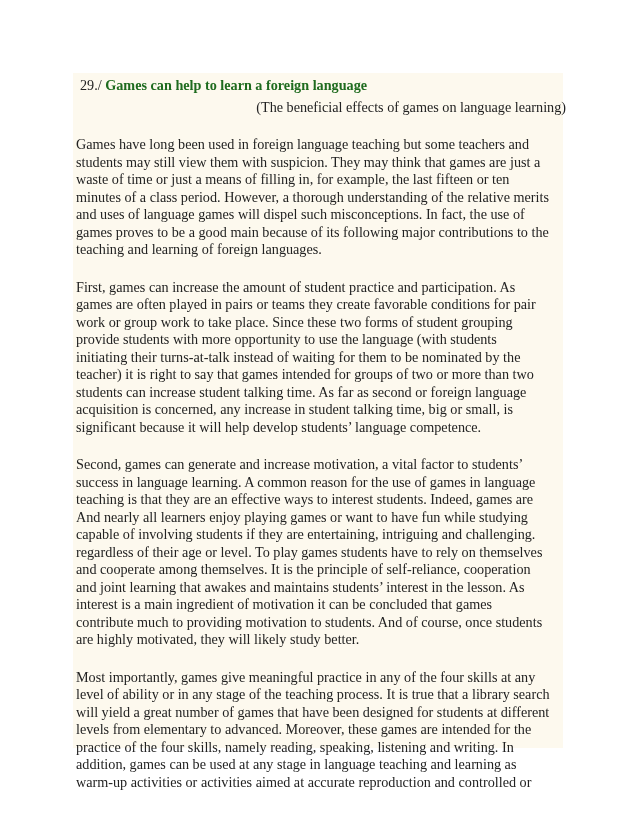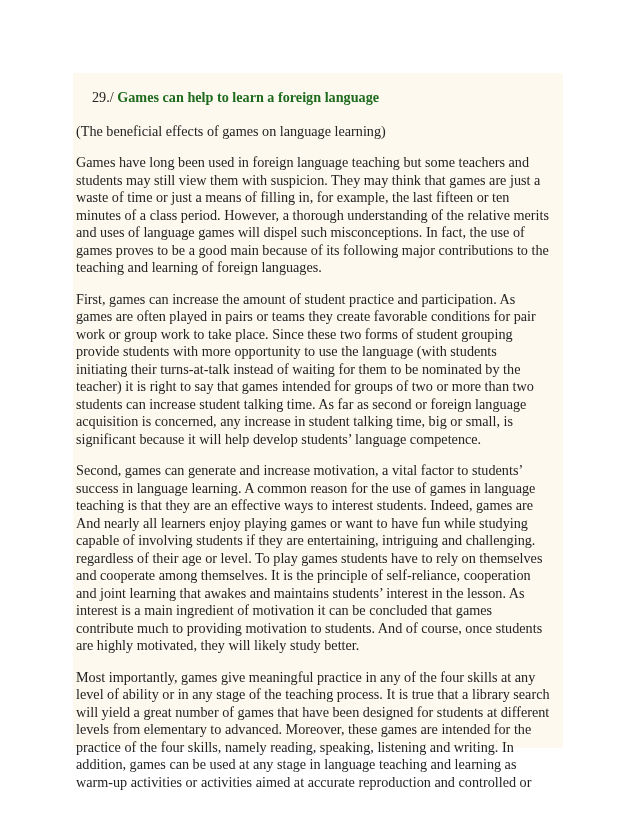--- a/index.html
+++ b/index.html
@@ -12,25 +12,25 @@
     }
     .content {
       position: absolute;
       left: 76px; top: 73px;
       width: 490px;
       font-family: "Liberation Serif", "DejaVu Serif", serif;
       font-size: 14.2px;
       line-height: 17.5px;
       color: #222222;
     }
-    .title-line { margin: 16px; white-space: nowrap; }
+    .title-line { margin: 4px; white-space: nowrap; }
     .title-num { color: #222222; }
     .title-text { color: #1e6b1e; font-weight: bold; }
-    .subtitle { margin: 0; white-space: nowrap; }
-    .para { margin: 14px 0 0 0; }
+    .subtitle { margin: 0; white-space: nowrap; text-align: right; }
+    .para { margin: 20px 0 0 0; }
     .line { display: block; white-space: nowrap; }
   </style>
 </head>
 <body>
 
 <div class="page-box"></div>
 
 <div class="content">
   <p class="title-line">
     <span class="title-num">29./ </span><span class="title-text">Games can help to learn a foreign language</span>

